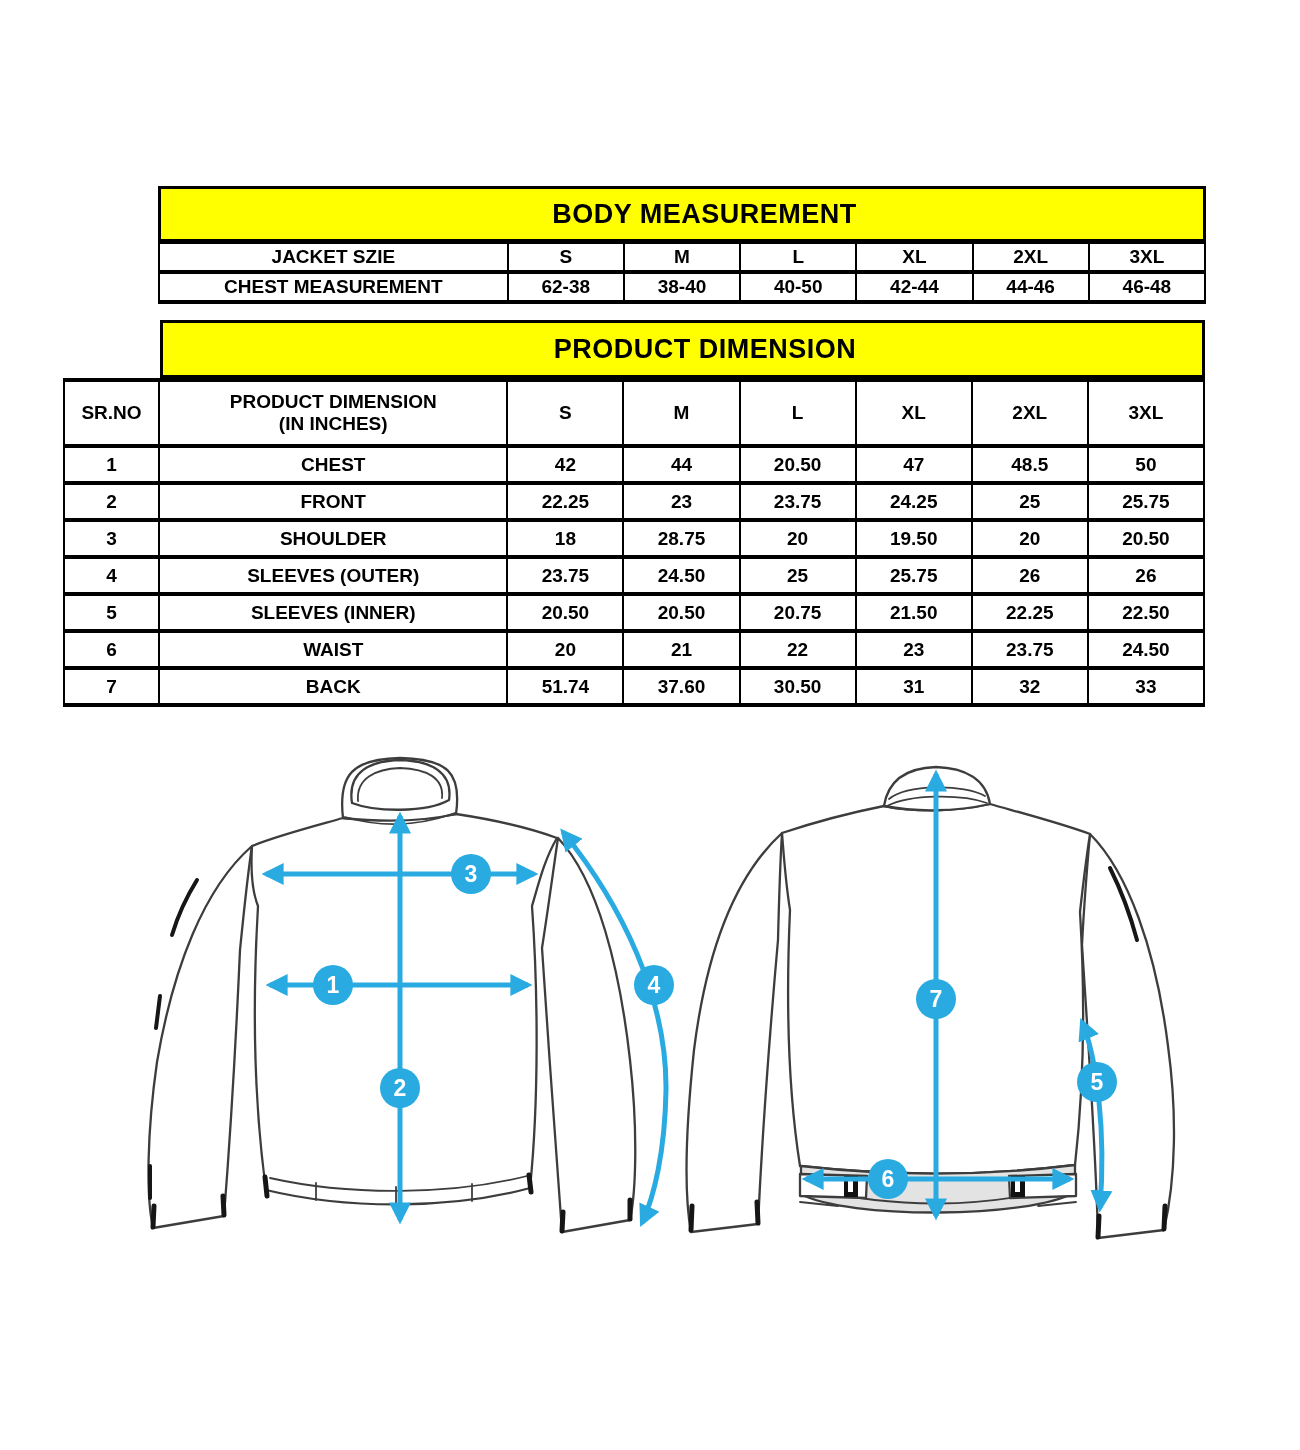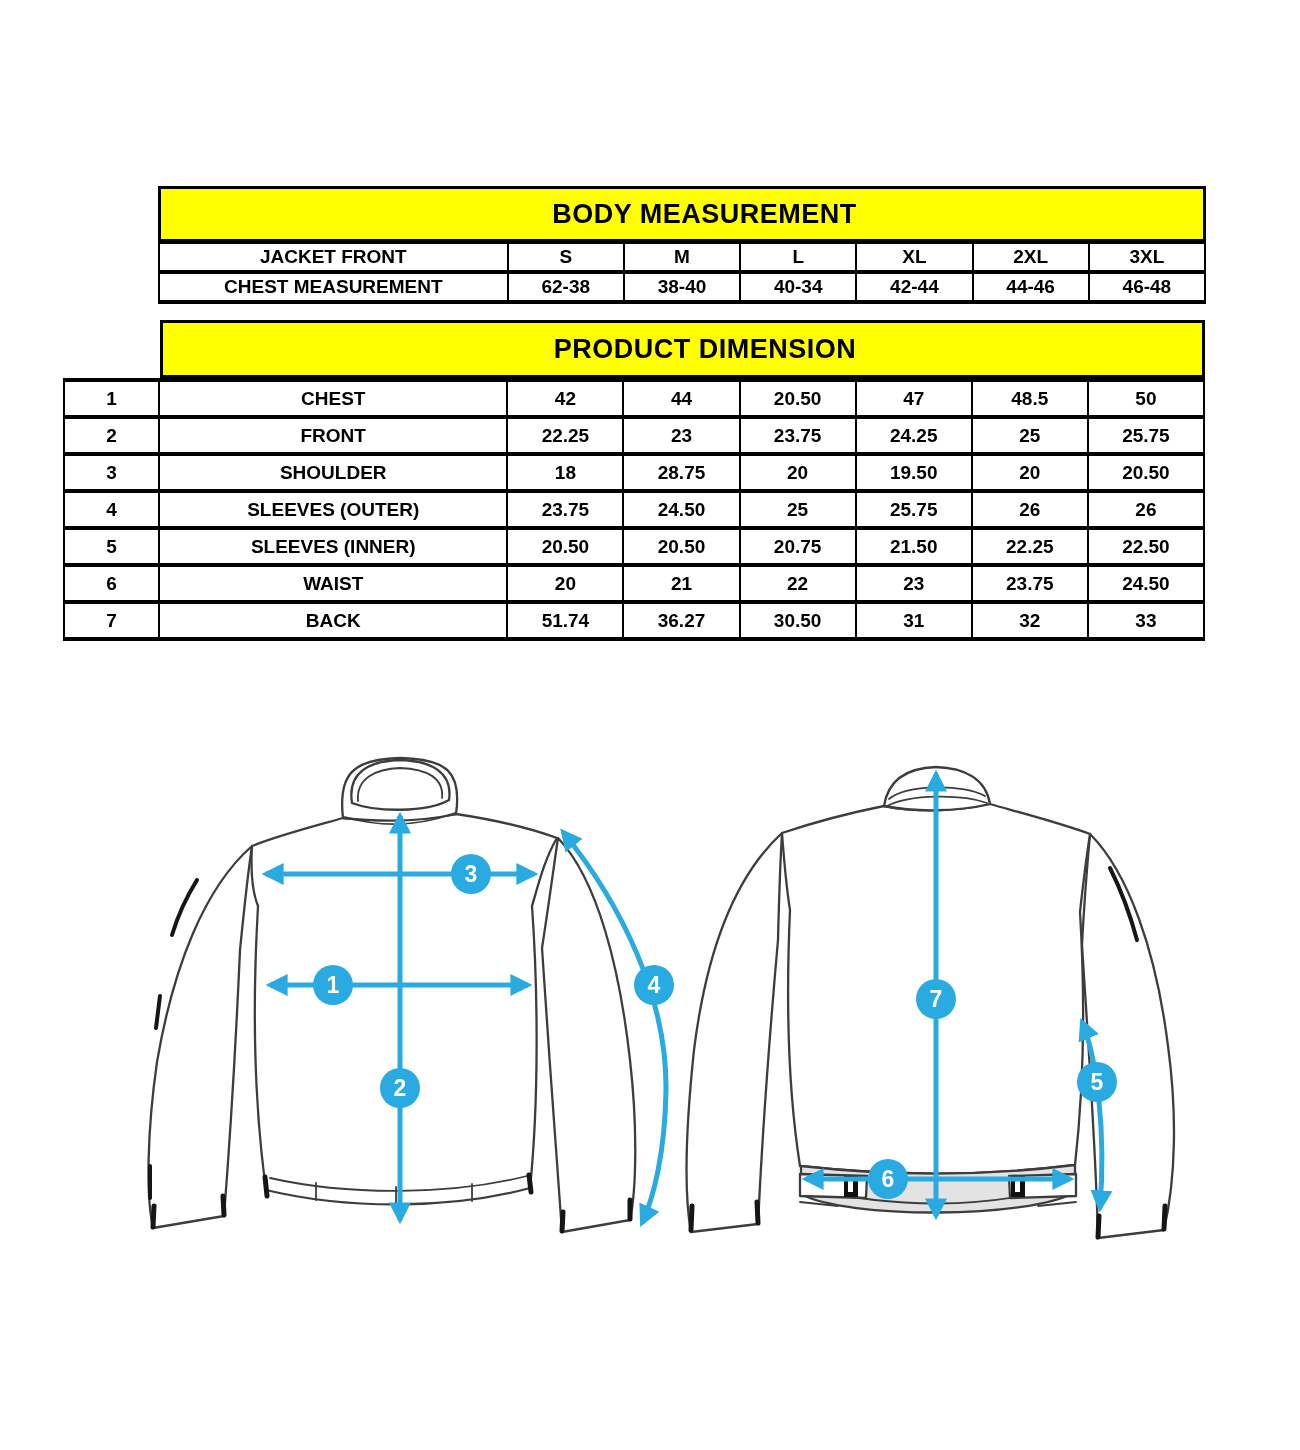--- a/index.html
+++ b/index.html
@@ -33,33 +33,33 @@
       <col style="width:348px">
         <col style="width:116px">
         <col style="width:116px">
       <col style="width:116px">
         <col style="width:116px">
         <col style="width:116px">
         <col style="width:116px">
     </colgroup>
     <tbody>
         <tr>
-      <td>JACKET FRONT</td>
+      <td>JACKET SZIE</td>
       <td>S</td>
       <td>M</td>
       <td>L</td>
       <td>XL</td>
       <td>2XL</td>
       <td>3XL</td>
     </tr>
     <tr>
       <td>CHEST MEASUREMENT</td>
       <td>62-38</td>
       <td>38-40</td>
-      <td>40-34</td>
+      <td>40-50</td>
       <td>42-44</td>
       <td>44-46</td>
       <td>46-48</td>
     </tr>
   </tbody>
     </table>
 
   <div class="banner" style="left:160px;top:320px;width:1045px;height:58px;">
     <span>PRODUCT DIMENSION</span>
   </div>
@@ -69,20 +69,33 @@
       <col style="width:95px">
         <col style="width:348px">
         <col style="width:116px">
         <col style="width:116px">
       <col style="width:116px">
         <col style="width:116px">
         <col style="width:116px">
         <col style="width:116px">
     </colgroup>
     <tbody>
+        <tr>
+      <td class="hdr">SR.NO</td>
+      <td class="hdr">
+        <div class="subline">PRODUCT DIMENSION</div>
+        <div class="subline">(IN INCHES)</div>
+      </td>
+      <td class="hdr">S</td>
+      <td class="hdr">M</td>
+      <td class="hdr">L</td>
+      <td class="hdr">XL</td>
+      <td class="hdr">2XL</td>
+      <td class="hdr">3XL</td>
+    </tr>
     <tr>
       <td>1</td>
       <td>CHEST</td>
       <td>42</td>
       <td>44</td>
       <td>20.50</td>
       <td>47</td>
       <td>48.5</td>
       <td>50</td>
     </tr>
@@ -133,21 +146,21 @@
       <td>21</td>
       <td>22</td>
       <td>23</td>
       <td>23.75</td>
       <td>24.50</td>
     </tr>
     <tr>
       <td>7</td>
       <td>BACK</td>
       <td>51.74</td>
-      <td>36.27</td>
+      <td>37.60</td>
       <td>30.50</td>
       <td>31</td>
       <td>32</td>
       <td>33</td>
     </tr>
   </tbody>
     </table>
 
   <svg style="position:absolute;left:0;top:700px;" width="1300" height="750" viewBox="0 0 1300 750">
     <defs>

